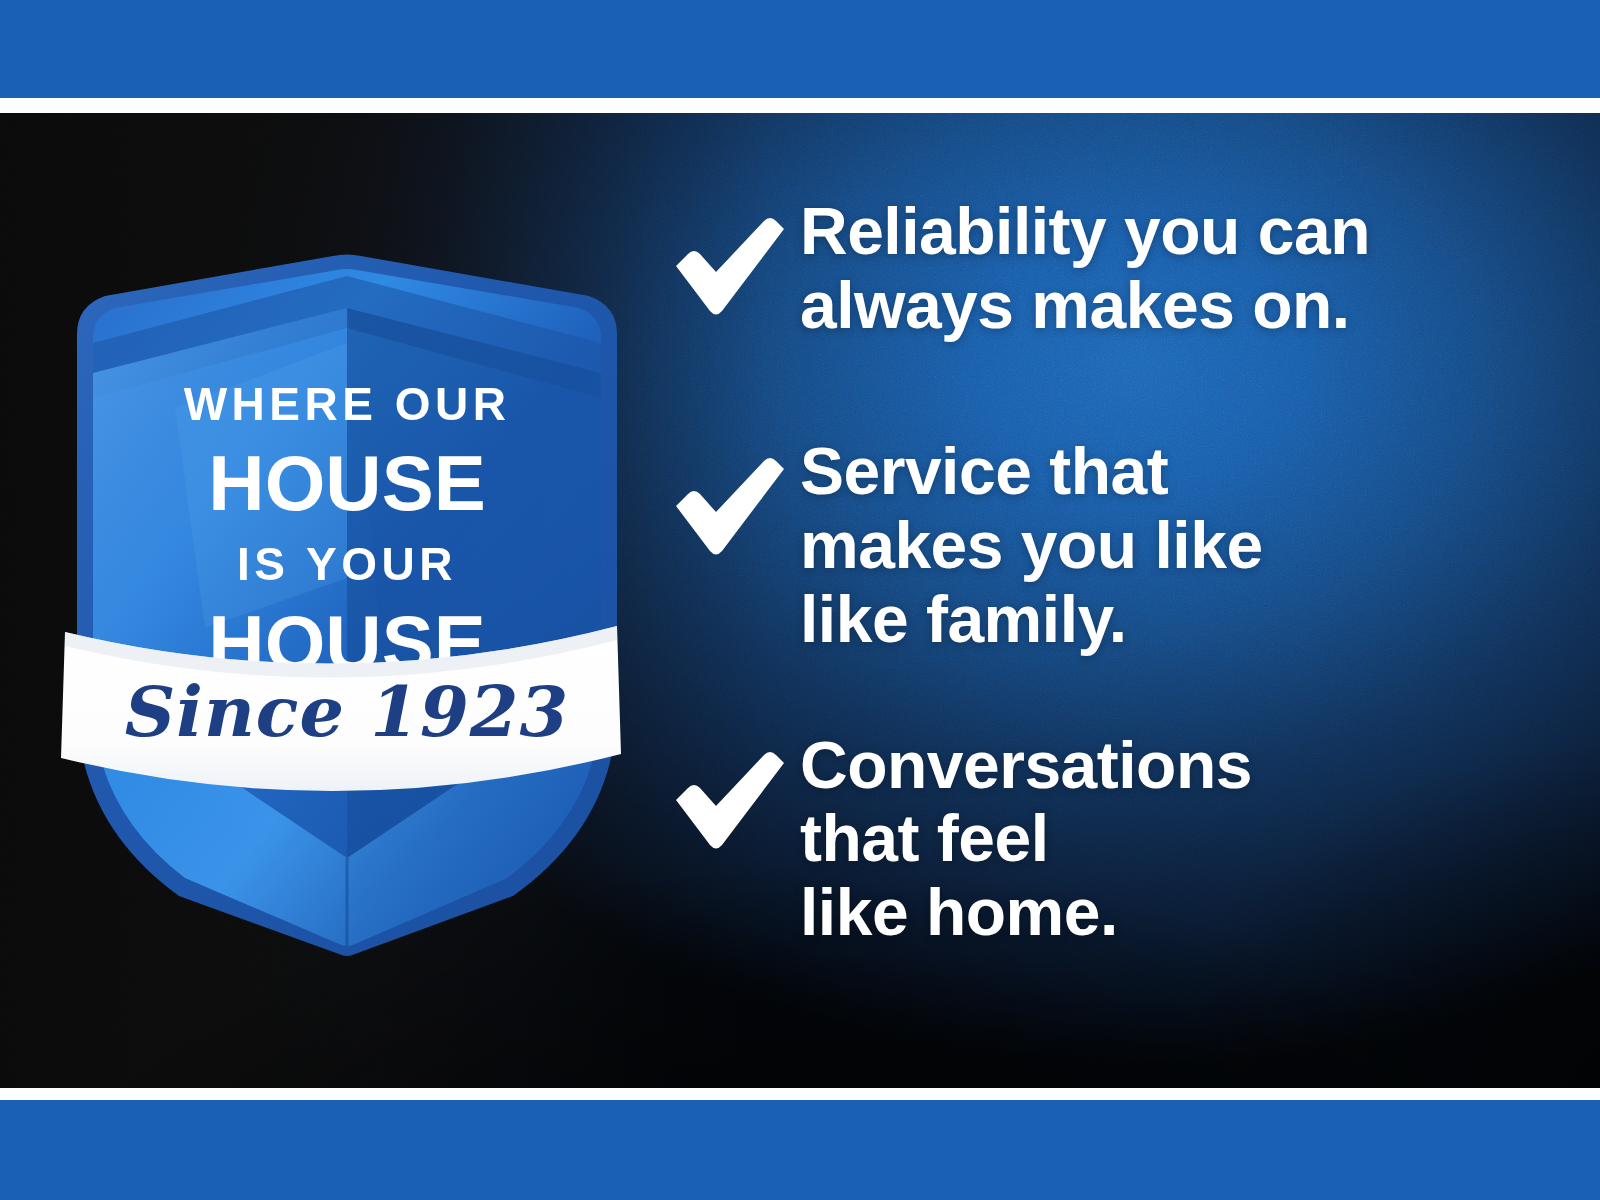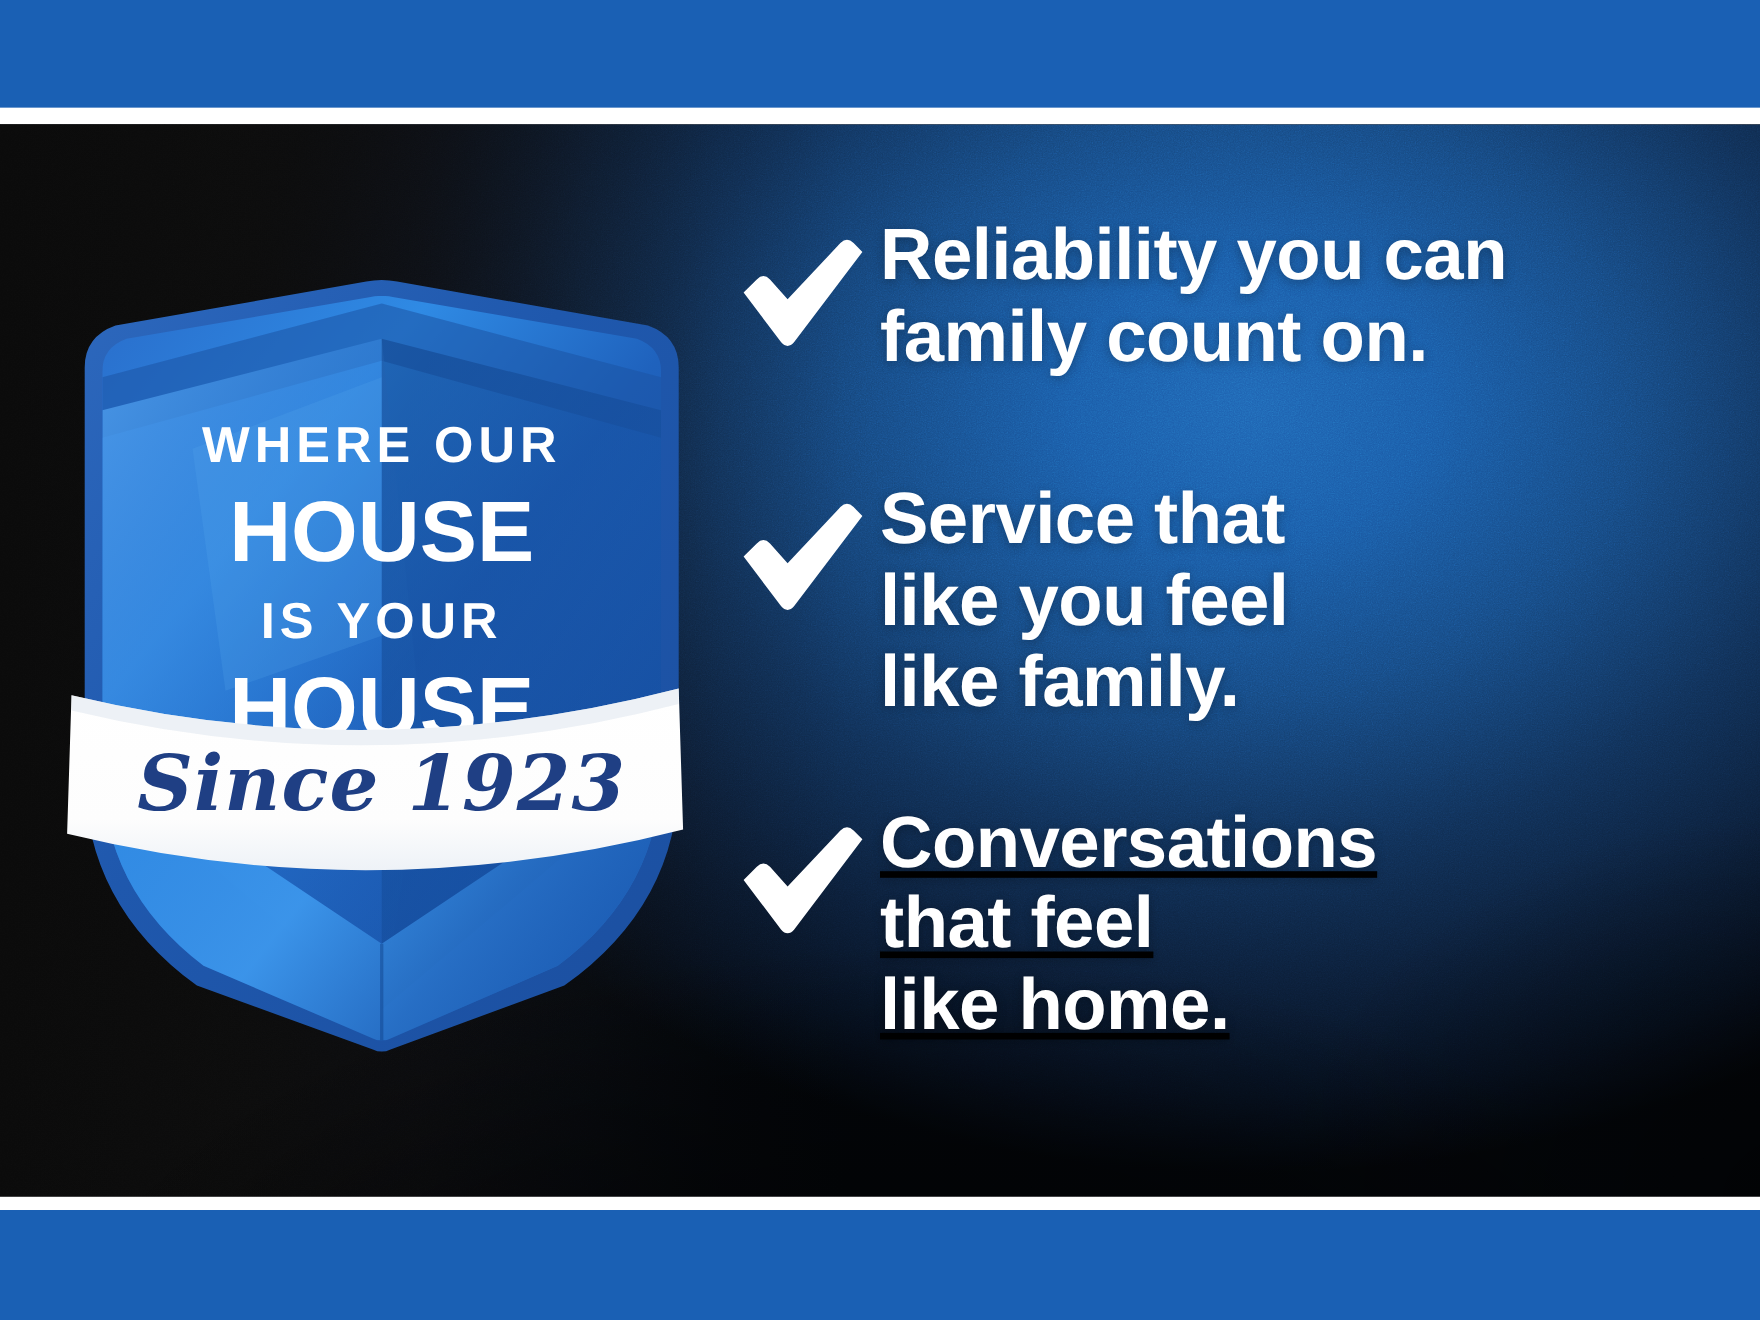--- a/index.html
+++ b/index.html
@@ -137,21 +137,21 @@
     left: 668px;
     top: 195px;
     width: 900px;
   }
   .bullet {
     position: relative;
     display: flex;
     align-items: flex-start;
     margin-bottom: 78px;
   }
-  .bullet:last-child { margin-bottom: 0; text-decoration: underline; }
+  .bullet:last-child { margin-bottom: 0; }
 
   .check {
     flex: 0 0 auto;
     width: 132px;
     padding-top: 22px;
   }
   .check svg { display: block; width: 118px; height: 104px; }
 
   .bullet-text {
     flex: 1 1 auto;
@@ -292,31 +292,31 @@
 
   <div class="bullets">
 
     <div class="bullet b1">
       <div class="check">
         <svg viewBox="0 0 118 104">
           <path d="M 8 49 L 20 37 Q 26 31 32 37 L 48 55 L 96 4 Q 102 -2 108 4 L 116 12 L 54 94 Q 48 101 42 94 Z" fill="#ffffff"></path>
         </svg>
       </div>
       <div class="bullet-text">Reliability you can
-family count on.</div>
+always makes on.</div>
     </div>
 
     <div class="bullet b2">
       <div class="check">
         <svg viewBox="0 0 118 104">
           <path d="M 8 49 L 20 37 Q 26 31 32 37 L 48 55 L 96 4 Q 102 -2 108 4 L 116 12 L 54 94 Q 48 101 42 94 Z" fill="#ffffff"></path>
         </svg>
       </div>
       <div class="bullet-text">Service that
-like you feel
+makes you like
 like family.</div>
     </div>
 
     <div class="bullet">
       <div class="check">
         <svg viewBox="0 0 118 104">
           <path d="M 8 49 L 20 37 Q 26 31 32 37 L 48 55 L 96 4 Q 102 -2 108 4 L 116 12 L 54 94 Q 48 101 42 94 Z" fill="#ffffff"></path>
         </svg>
       </div>
       <div class="bullet-text">Conversations

